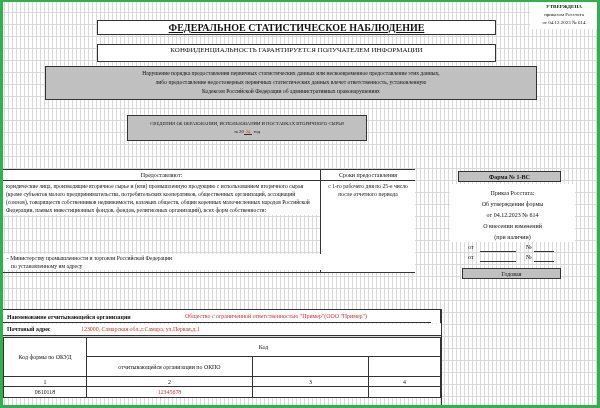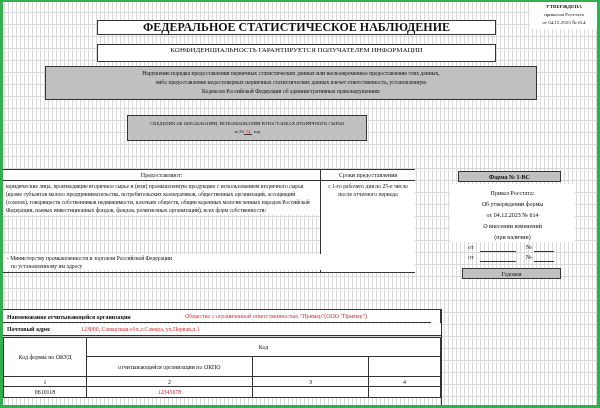--- a/index.html
+++ b/index.html
@@ -19,21 +19,21 @@
   }
   .abs { position: absolute; box-sizing: border-box; }
   .white { background: #fff; }
   .gray { background: #c0c0c0; }
   .bx { border: 1px solid #333; }
   .center { text-align: center; }
 
   #approved { left: 530px; top: 2px; width: 68px; font-size: 5px; line-height: 8px; text-align: center; background: #fff; padding: 1px 0 2px; }
   #approved .t1 { font-weight: bold; }
 
-  #fed-title { left: 97px; top: 20px; width: 100%; max-width: 399px; height: 15px; font-size: 12px; font-weight: bold; line-height: 13px; }
+  #fed-title { left: 97px; top: 20px; width: 100%; max-width: 399px; height: 15px; font-size: 10px; font-weight: bold; line-height: 13px; text-decoration: underline; }
   #conf { left: 97px; top: 44px; width: 399px; height: 18px; font-size: 7px; line-height: 11px; }
   #warning { left: 45px; top: 66px; width: 492px; height: 34px; font-size: 5.6px; line-height: 9px; padding-top: 2px; }
   #report-title { left: 127px; top: 115px; width: 240px; height: 26px; font-size: 4.7px; line-height: 8px; padding-top: 4px; }
   #report-title .year { color: #d32f2f; border-bottom: 1px solid #333; padding: 0 2px; }
 
   #main-table { left: 3px; top: 169px; width: 412px; height: 104px; border-top: 1px solid #333; border-bottom: 1px solid #333; }
   #col-left { left: 0; top: 0; width: 318px; height: 102px; border-right: 1px solid #333; }
   #col-right { left: 318px; top: 0; width: 94px; height: 102px; }
   .hdr { height: 10px; font-size: 6px; line-height: 10px; text-align: center; border-bottom: 1px solid #333; background:#fff; }
   .body-text { font-size: 5.6px; line-height: 8.1px; padding: 1px 3px; background:#fff; }

